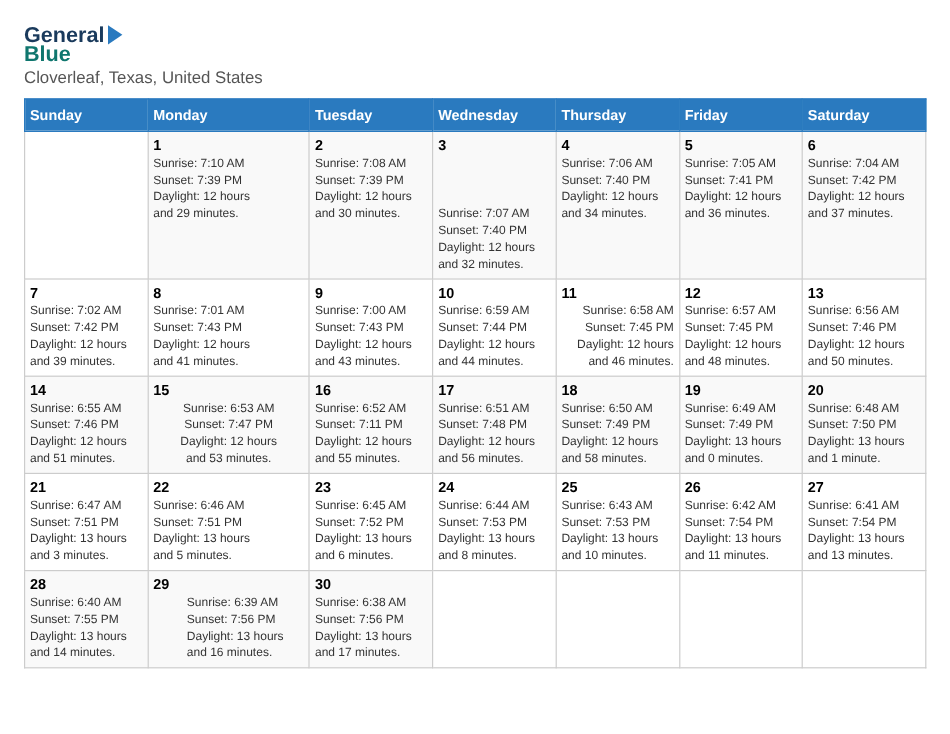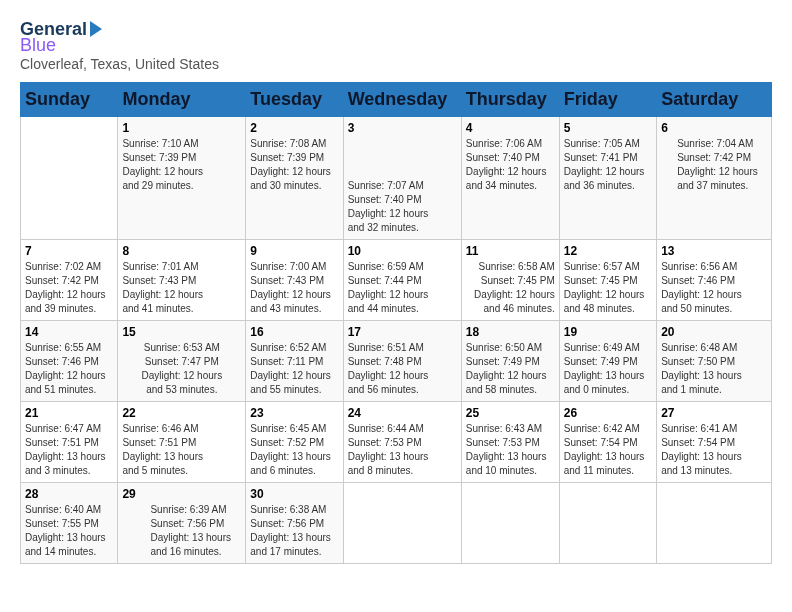--- a/index.html
+++ b/index.html
@@ -37,24 +37,24 @@
       font-size: 14px;
       color: #555;
     }
     table {
       width: 100%;
       border-collapse: collapse;
       font-size: 11px;
     }
     thead tr th {
       background-color: #2a7abf;
-      color: #0f172a;
+      color: #ffffff;
       padding: 6px 4px;
       text-align: left;
-      font-size: 18px;
+      font-size: 12px;
       font-weight: bold;
       border: 1px solid #2a7abf;
     }
     tbody tr td {
       border: 1px solid #ccc;
       padding: 4px;
       vertical-align: top;
       min-height: 80px;
       background: #fff;
     }
@@ -78,21 +78,21 @@
   </style>
 </head>
 <body>
 
 <div class="header-area">
   <div class="logo">
     <div style="display:flex;align-items:center;">
       <span style="color:#1a3a5c;font-size:18px;font-weight:bold;">General</span>
       <span style="display:inline-block;width:0;height:0;border-top:8px solid transparent;border-bottom:8px solid transparent;border-left:12px solid #2a7abf;margin-left:3px;margin-bottom:2px;"></span>
     </div>
-    <span style="color:#8b5cf6;font-size:18px;font-weight:normal;margin-top:-4px;">Blue</span>
+    <span style="color:#0f766e;font-size:18px;font-weight:bold;margin-top:-4px;">Blue</span>
   </div>
   <div class="title-area">
     <div class="subtitle">Cloverleaf, Texas, United States</div>
   </div>
 </div>
 
 <table>
   <thead>
     <tr id="header-row">
         <th>Sunday</th>
@@ -137,21 +137,21 @@
         </td>
         <td>
           <div class="day-number">5</div>
           <div class="day-info" style="white-space: pre-line;">Sunrise: 7:05 AM
 Sunset: 7:41 PM
 Daylight: 12 hours
 and 36 minutes.</div>
         </td>
         <td>
           <div class="day-number">6</div>
-          <div class="day-info" style="white-space: pre-line; margin-left: 16px;">Sunrise: 7:04 AM
+          <div class="day-info" style="white-space: pre-line;">Sunrise: 7:04 AM
 Sunset: 7:42 PM
 Daylight: 12 hours
 and 37 minutes.</div>
         </td>
       </tr>
       <tr>
         <td>
           <div class="day-number">7</div>
           <div class="day-info" style="white-space: pre-line;">Sunrise: 7:02 AM
 Sunset: 7:42 PM

